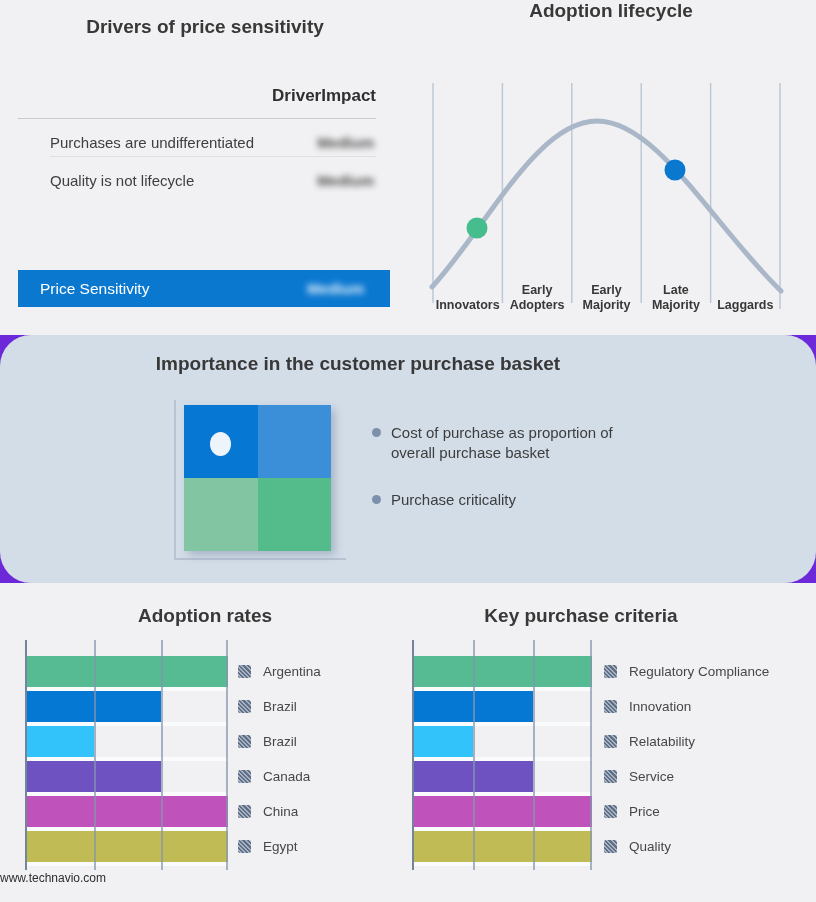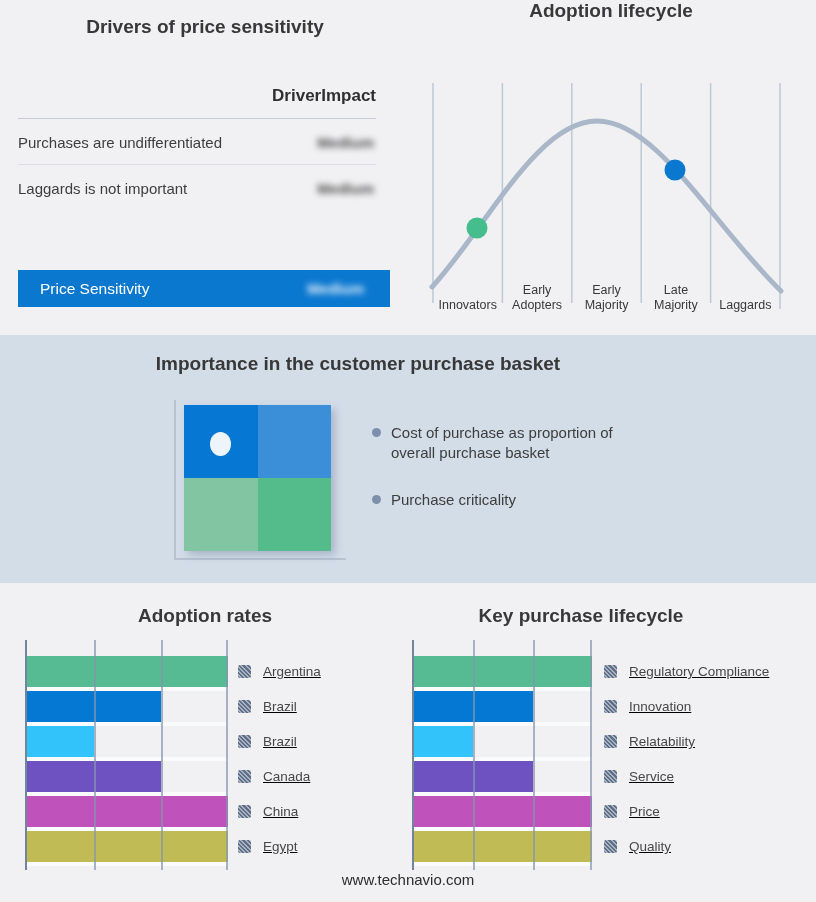--- a/index.html
+++ b/index.html
@@ -9,32 +9,32 @@
   
   .sec-top{position:absolute;left:0;top:0;width:816px;height:335px;background:#f1f1f3;}
   .panel-title{position:absolute;font-size:19px;font-weight:700;color:#383838;text-align:center;}
   .t-left{left:0;top:16px;width:410px;}
   .t-right{left:406px;top:0;width:410px;}
 
   .drv-table{position:absolute;left:18px;top:86px;width:358px;}
   .drv-head{display:flex;justify-content:flex-end;font-size:17px;font-weight:700;color:#2f2f2f;
              padding-bottom:12px;border-bottom:1px solid #c7cbd2;}
   .drv-row{display:flex;justify-content:space-between;align-items:center;font-size:15px;color:#3e3e3e;
-           padding:15px 0 13px 0;}
+           padding:15px 0 5px 0;margin-left:32px;}
   .drv-row.sep{border-bottom:1px solid #dcdfe4;}
   .impact-val{font-size:15px;font-weight:700;color:#4c4c4c;padding-right:2px;}
   .blur{filter:blur(3px);}
   .hl-row{position:absolute;left:18px;top:270px;width:372px;height:37px;display:flex;align-items:center;
           justify-content:space-between;}
   .hl-label{color:#ffffff;font-size:15.5px;padding-left:22px;}
   .hl-impact{color:#eaf3fc;font-size:15px;font-weight:700;padding-right:26px;}
 
   .lc-chart{position:absolute;left:425px;top:75px;width:370px;height:240px;}
   .lc-labels{position:absolute;left:8px;bottom:2px;width:347px;display:flex;}
-  .lc-label{flex:1;text-align:center;font-size:12.5px;font-weight:400;color:#383838;line-height:1.2;
+  .lc-label{flex:1;text-align:center;font-size:12.5px;font-weight:700;color:#383838;line-height:1.2;
             align-self:flex-end;}
 
   
   .band{position:absolute;left:0;top:335px;width:816px;height:248px;}
   .band-title{position:absolute;left:0;top:18px;width:716px;text-align:center;font-size:19px;
               font-weight:700;color:#383838;}
   .matrix-wrap{position:absolute;left:174px;top:63px;width:172px;height:168px;}
   .mx-axis-v{position:absolute;left:0;top:2px;width:2px;height:160px;background:#b7c3d2;}
   .mx-axis-h{position:absolute;left:0;top:160px;width:172px;height:2px;background:#b7c3d2;}
   .mx-grid{position:absolute;left:10px;top:7px;width:147px;height:146px;display:grid;
@@ -53,49 +53,49 @@
   .bt-right{left:408px;top:22px;width:346px;}
   .chart{position:absolute;top:57px;height:230px;}
   .chart-0{left:25px;width:203px;}
   .chart-1{left:412px;width:180px;}
   .plot{position:relative;width:100%;height:230px;border-left:2px solid #73849b;padding-top:16px;
         box-sizing:border-box;}
   .bar-row{height:31px;border-bottom:4px solid #fafbfc;position:relative;z-index:1;}
   .bar-row:last-of-type{border-bottom:4px solid #fafbfc;}
   .bar{height:31px;}
   .gridline{position:absolute;top:0;bottom:0;width:2px;background:#8495ac;opacity:.7;z-index:3;}
-  .legend{position:absolute;top:73px;text-decoration:underline;}
+  .legend{position:absolute;top:73px;}
   .legend-0{left:238px;}
   .legend-1{left:604px;}
   .legend-item{height:31px;margin-bottom:4px;display:flex;align-items:center;}
   .flag-marker{width:13px;height:13px;border-radius:2px;margin-right:12px;
     background:repeating-linear-gradient(45deg,#5f6f86 0px,#5f6f86 1.5px,#a7b2c2 1.5px,#a7b2c2 3px);}
   .legend-label{font-size:13.5px;color:#474747;}
-  .footer{position:absolute;left:0;top:288px;width:816px;text-align:center;font-size:15px;color:#2d2d2d;}
+  .footer{position:absolute;left:0;top:288px;width:816px;text-align:left;font-size:12px;color:#2d2d2d;}
 </style>
 </head>
 <body>
 
 <div class="frame">
 
   <div class="sec-top">
 
     <div class="panel-title t-left">Drivers of price sensitivity</div>
 
     <div class="drv-table">
       <div class="drv-head">
         <span>Driver</span>
         <span>Impact</span>
       </div>
       <div class="drv-row sep">
         <span>Purchases are undifferentiated</span>
         <span class="impact-val blur">Medium</span>
       </div>
       <div class="drv-row">
-        <span>Laggards is not important</span>
+        <span>Quality is not lifecycle</span>
         <span class="impact-val blur">Medium</span>
       </div>
     </div>
 
     <div class="hl-row" style="background: rgb(11, 120, 208);">
       <span class="hl-label">Price Sensitivity</span>
       <span class="hl-impact blur">Medium</span>
     </div>
 
     <div class="panel-title t-right">Adoption lifecycle</div>
@@ -117,21 +117,21 @@
       <div class="lc-labels">
         <div class="lc-label">Innovators</div>
         <div class="lc-label">Early Adopters</div>
         <div class="lc-label">Early Majority</div>
         <div class="lc-label">Late Majority</div>
         <div class="lc-label">Laggards</div>
       </div>
     </div>
   </div>
 
-  <div class="band" style="background: rgb(211, 221, 232);">
+  <div class="band" style="background: rgb(211, 221, 232); border-radius: 31px;">
     <div class="band-title">Importance in the customer purchase basket</div>
 
     <div class="matrix-wrap">
       <div class="mx-axis-v"></div>
       <div class="mx-axis-h"></div>
       <div class="mx-grid">
         <div class="quad" style="background: rgb(6, 119, 211);">
           <div class="mx-dot"></div>
         </div>
         <div class="quad" style="background: rgb(59, 143, 217);"></div>
@@ -147,21 +147,21 @@
       </div>
       <div class="bullet">
         <span class="bullet-dot"></span>
         <span class="bullet-text">Purchase criticality</span>
       </div>
     </div>
   </div>
 
   <div class="sec-bottom">
     <div class="panel-title bt-left">Adoption rates</div>
-    <div class="panel-title bt-right">Key purchase lifecycle</div>
+    <div class="panel-title bt-right">Key purchase criteria</div>
 
     <div class="chart chart-0">
       <div class="plot">
           <div class="bar-row">
             <div class="bar" style="width: 100%; background: rgb(86, 187, 146);"></div>
           </div>
           <div class="bar-row">
             <div class="bar" style="width: 66.6667%; background: rgb(4, 120, 210);"></div>
           </div>
           <div class="bar-row">

